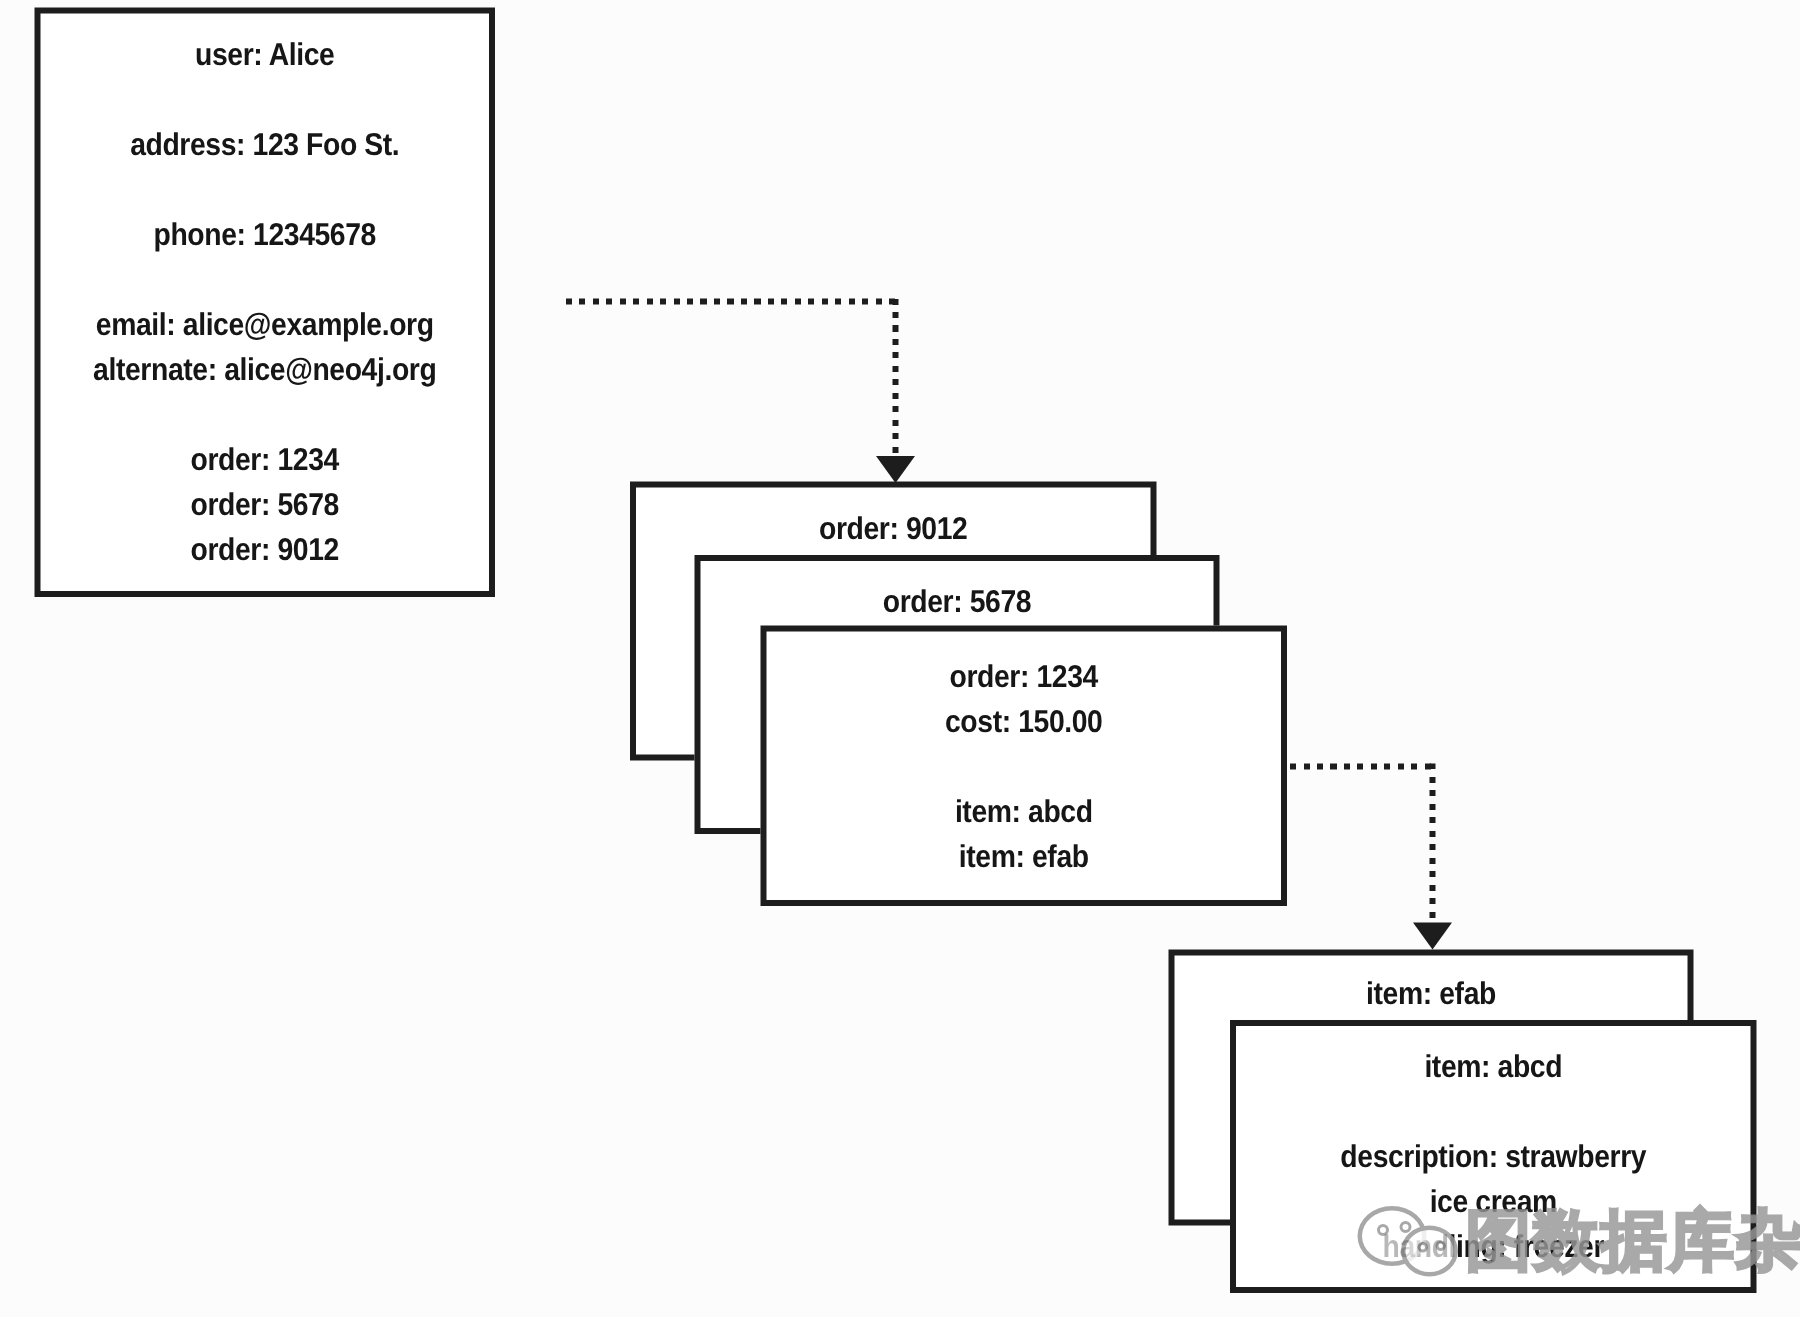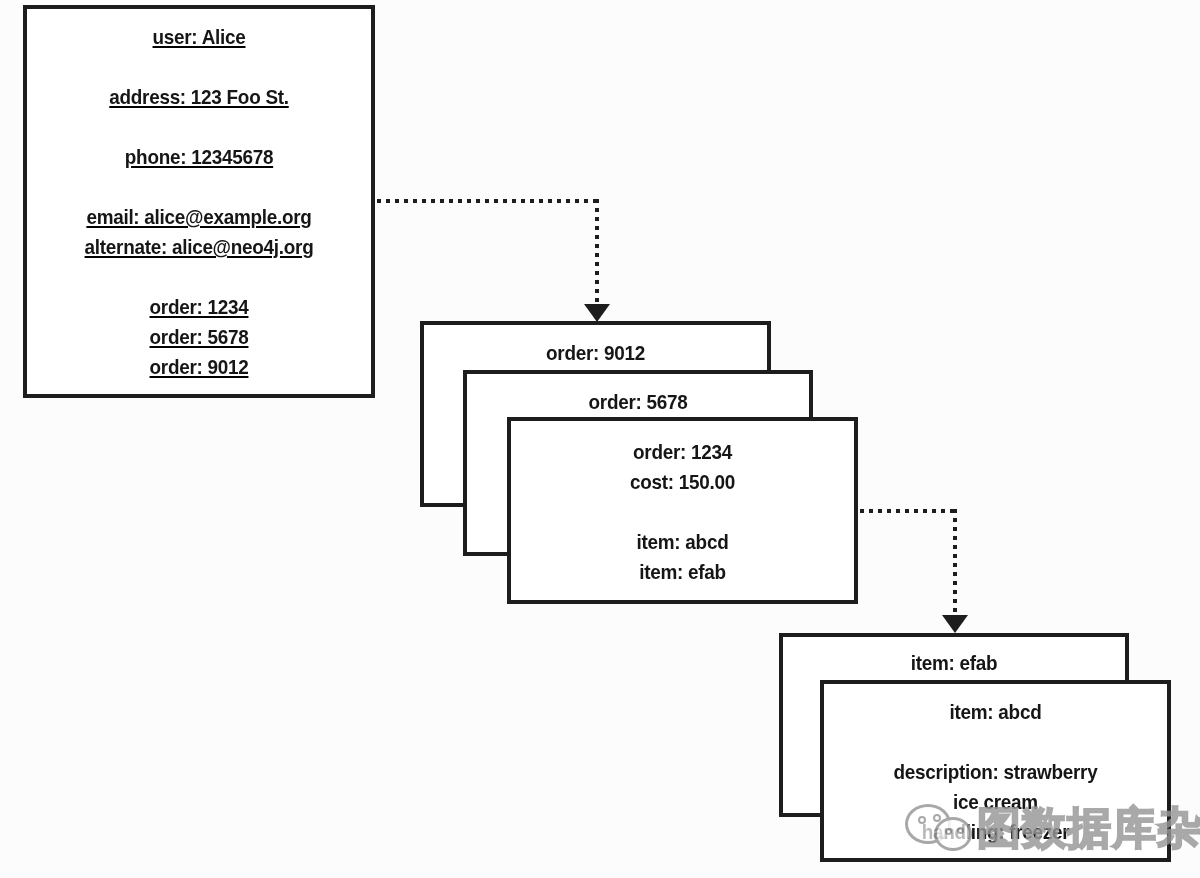--- a/index.html
+++ b/index.html
@@ -22,21 +22,21 @@
   .tline {
     height: 30px;
     line-height: 30px;
     font-size: 21px;
     font-weight: 700;
     color: #161616;
     letter-spacing: -0.3px;
     transform: scaleX(0.9);
     white-space: pre;
   }
-  .card-user   { left: 23px;  top: 5px;   width: 352px; height: 393px; padding-top: 13px; z-index: 3; text-decoration: underline; }
+  .card-user   { left: 23px;  top: 5px;   width: 307px; height: 393px; padding-top: 13px; z-index: 3; }
   .card-order-back  { left: 420px; top: 321px; width: 351px; height: 186px; padding-top: 13px; z-index: 1; }
   .card-order-mid   { left: 463px; top: 370px; width: 350px; height: 186px; padding-top: 13px; z-index: 2; }
   .card-order-front { left: 507px; top: 417px; width: 351px; height: 187px; padding-top: 16px; z-index: 3; }
   .card-item-back   { left: 779px; top: 633px; width: 350px; height: 184px; padding-top: 11px; z-index: 1; }
   .card-item-front  { left: 820px; top: 680px; width: 351px; height: 182px; padding-top: 13px; z-index: 2; }
 
   
   .dots-h {
     position: absolute; height: 4px; z-index: 4;
     background: repeating-linear-gradient(90deg, #1d1d1d 0 4px, transparent 4px 9px);

